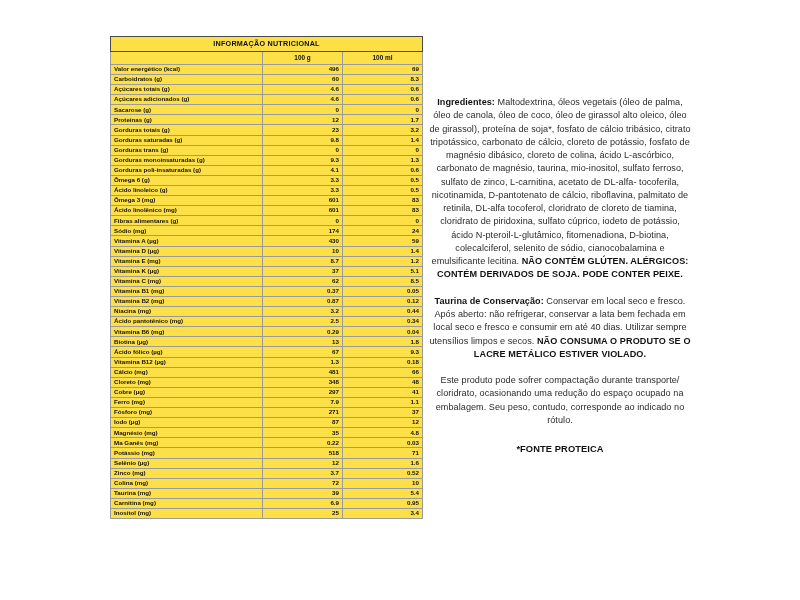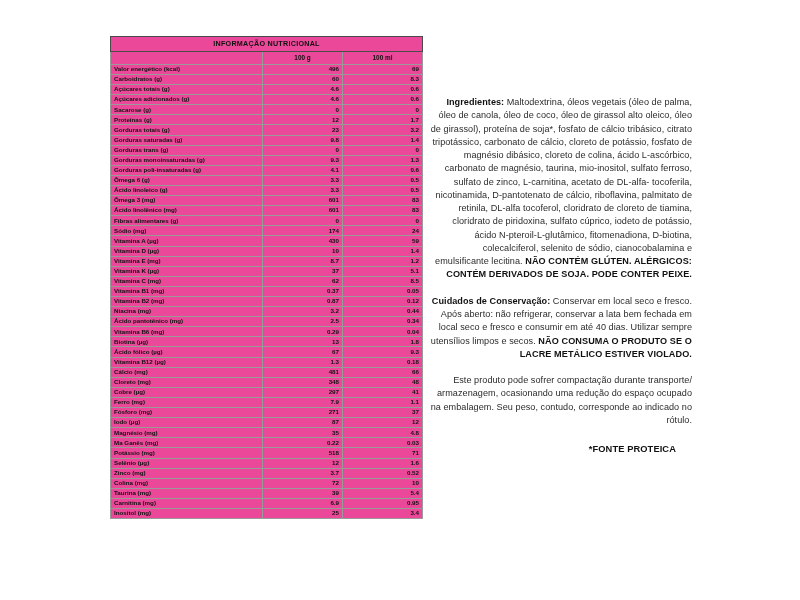--- a/index.html
+++ b/index.html
@@ -30,21 +30,21 @@
     left: 110px;
     top: 36px;
     width: 312px;
   }
 
   table.nutrition {
     border-collapse: collapse;
     width: 312px;
     table-layout: fixed;
     border: 1px solid #4a4a4a;
-    background: #ec4899;
+    background: #fde047;
   }
 
   table.nutrition td,
   table.nutrition th {
     border: 1px solid #9a9a9a;
     font-size: 6.2px;
     line-height: 1.05;
     padding: 1.3px 3px;
     font-weight: bold;
     color: #111111;
@@ -86,21 +86,21 @@
     top: 96px;
     width: 264px;
     font-size: 9.1px;
     line-height: 1.46;
     color: #2b2b2b;
     letter-spacing: 0.05px;
   }
 
   #info-panel p {
     margin: 0 0 13px 0;
-    text-align: right;
+    text-align: center;
   }
 
   #info-panel .lead {
     font-weight: bold;
     color: #111111;
   }
 
   #info-panel .emph {
     font-weight: bold;
     color: #111111;
@@ -372,21 +372,21 @@
     </table>
   </div>
 
   <div id="info-panel">
 
     <p>
       <span class="lead">Ingredientes:</span><span> Maltodextrina, óleos vegetais (óleo de palma, óleo de canola, óleo de coco, óleo de girassol alto oleico, óleo de girassol), proteína de soja*, fosfato de cálcio tribásico, citrato tripotássico, carbonato de cálcio, cloreto de potássio, fosfato de magnésio dibásico, cloreto de colina, ácido L-ascórbico, carbonato de magnésio, taurina, mio-inositol, sulfato ferroso, sulfato de zinco, L-carnitina, acetato de DL-alfa- tocoferila, nicotinamida, D-pantotenato de cálcio, riboflavina, palmitato de retinila, DL-alfa tocoferol, cloridrato de cloreto de tiamina, cloridrato de piridoxina, sulfato cúprico, iodeto de potássio, ácido N-pteroil-L-glutâmico, fitomenadiona, D-biotina, colecalciferol, selenito de sódio, cianocobalamina e emulsificante lecitina. </span><span class="emph">NÃO CONTÉM GLÚTEN. ALÉRGICOS: CONTÉM DERIVADOS DE SOJA. PODE CONTER PEIXE.</span>
     </p>
 
     <p>
-      <span class="lead">Cuidados de Conservação:</span><span> Conservar em local seco e fresco. Após aberto: não refrigerar, conservar a lata bem fechada em local seco e fresco e consumir em até 40 dias. Utilizar sempre utensílios limpos e secos. </span><span class="emph">NÃO CONSUMA O PRODUTO SE O LACRE METÁLICO ESTIVER VIOLADO.</span>
+      <span class="lead">Taurina de Conservação:</span><span> Conservar em local seco e fresco. Após aberto: não refrigerar, conservar a lata bem fechada em local seco e fresco e consumir em até 40 dias. Utilizar sempre utensílios limpos e secos. </span><span class="emph">NÃO CONSUMA O PRODUTO SE O LACRE METÁLICO ESTIVER VIOLADO.</span>
     </p>
 
-    <p class="spacer-para">Este produto pode sofrer compactação durante transporte/ armazenagem, ocasionando uma redução do espaço ocupado na embalagem. Seu peso, contudo, corresponde ao indicado no rótulo.</p>
+    <p class="spacer-para">Este produto pode sofrer compactação durante transporte/ cloridrato, ocasionando uma redução do espaço ocupado na embalagem. Seu peso, contudo, corresponde ao indicado no rótulo.</p>
 
     <p class="footnote">*FONTE PROTEICA</p>
   </div>
 
 </div>
 
 </body></html>

